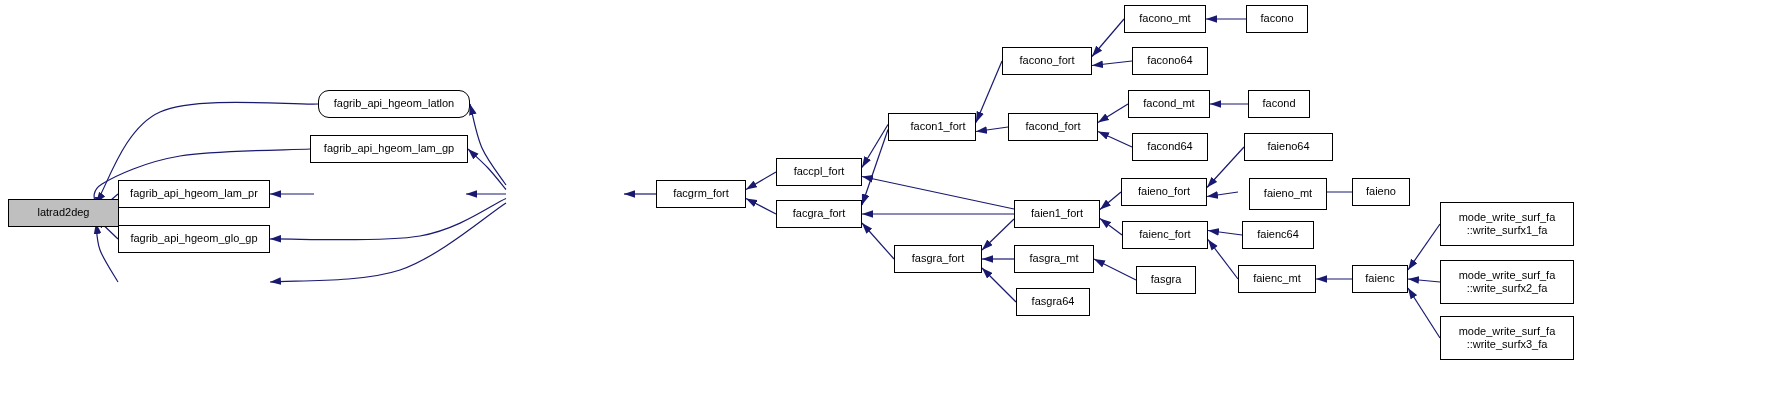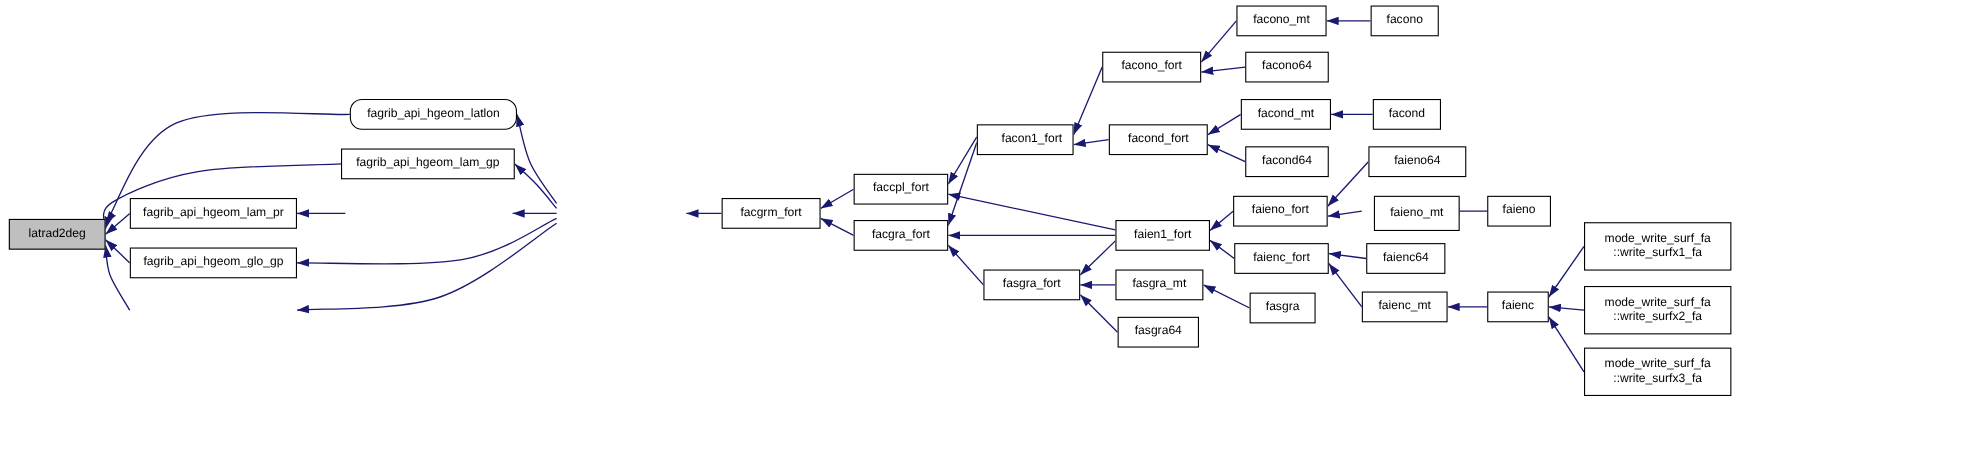--- a/index.html
+++ b/index.html
@@ -92,21 +92,21 @@
       <path d="M1238,192 L1207,196.5" class="edge" marker-end="url(#arrow)"></path>
       <path d="M1352,192 L1316,192" class="edge" marker-end="url(#arrow)"></path>
       <path d="M1242,235 L1208,230.5" class="edge" marker-end="url(#arrow)"></path>
       <path d="M1238,279 L1208,239.5" class="edge" marker-end="url(#arrow)"></path>
       <path d="M1352,279 L1316,279" class="edge" marker-end="url(#arrow)"></path>
       <path d="M1440,224 L1408,270" class="edge" marker-end="url(#arrow)"></path>
       <path d="M1440,282 L1408,279" class="edge" marker-end="url(#arrow)"></path>
       <path d="M1440,338 L1408,288" class="edge" marker-end="url(#arrow)"></path>
     </svg>
 
-<div class="node root" style="left: 8px; top: 199px; width: 88px; height: 28px; text-align: right;">latrad2deg</div>
+<div class="node root" style="left: 8px; top: 199px; width: 111px; height: 28px; text-align: right;">latrad2deg</div>
     <div class="node" style="left: 318px; top: 90px; width: 152px; height: 28px; border-radius: 11px;">fagrib_api_hgeom_latlon</div>
     <div class="node" style="left: 310px; top: 135px; width: 158px; height: 28px;">fagrib_api_hgeom_lam_gp</div>
     <div class="node" style="left: 118px; top: 180px; width: 152px; height: 28px; text-align: center;">fagrib_api_hgeom_lam_pr</div>
     <div class="node" style="left: 118px; top: 225px; width: 152px; height: 28px;">fagrib_api_hgeom_glo_gp</div>
     <div class="node" style="left: 656px; top: 180px; width: 90px; height: 28px;">facgrm_fort</div>
     <div class="node" style="left: 776px; top: 158px; width: 86px; height: 28px;">faccpl_fort</div>
     <div class="node" style="left: 776px; top: 200px; width: 86px; height: 28px;">facgra_fort</div>
     <div class="node" style="left: 888px; top: 113px; width: 88px; height: 28px; padding-left: 12px;">facon1_fort</div>
     <div class="node" style="left: 894px; top: 245px; width: 88px; height: 28px;">fasgra_fort</div>
     <div class="node" style="left: 1014px; top: 200px; width: 86px; height: 28px;">faien1_fort</div>

